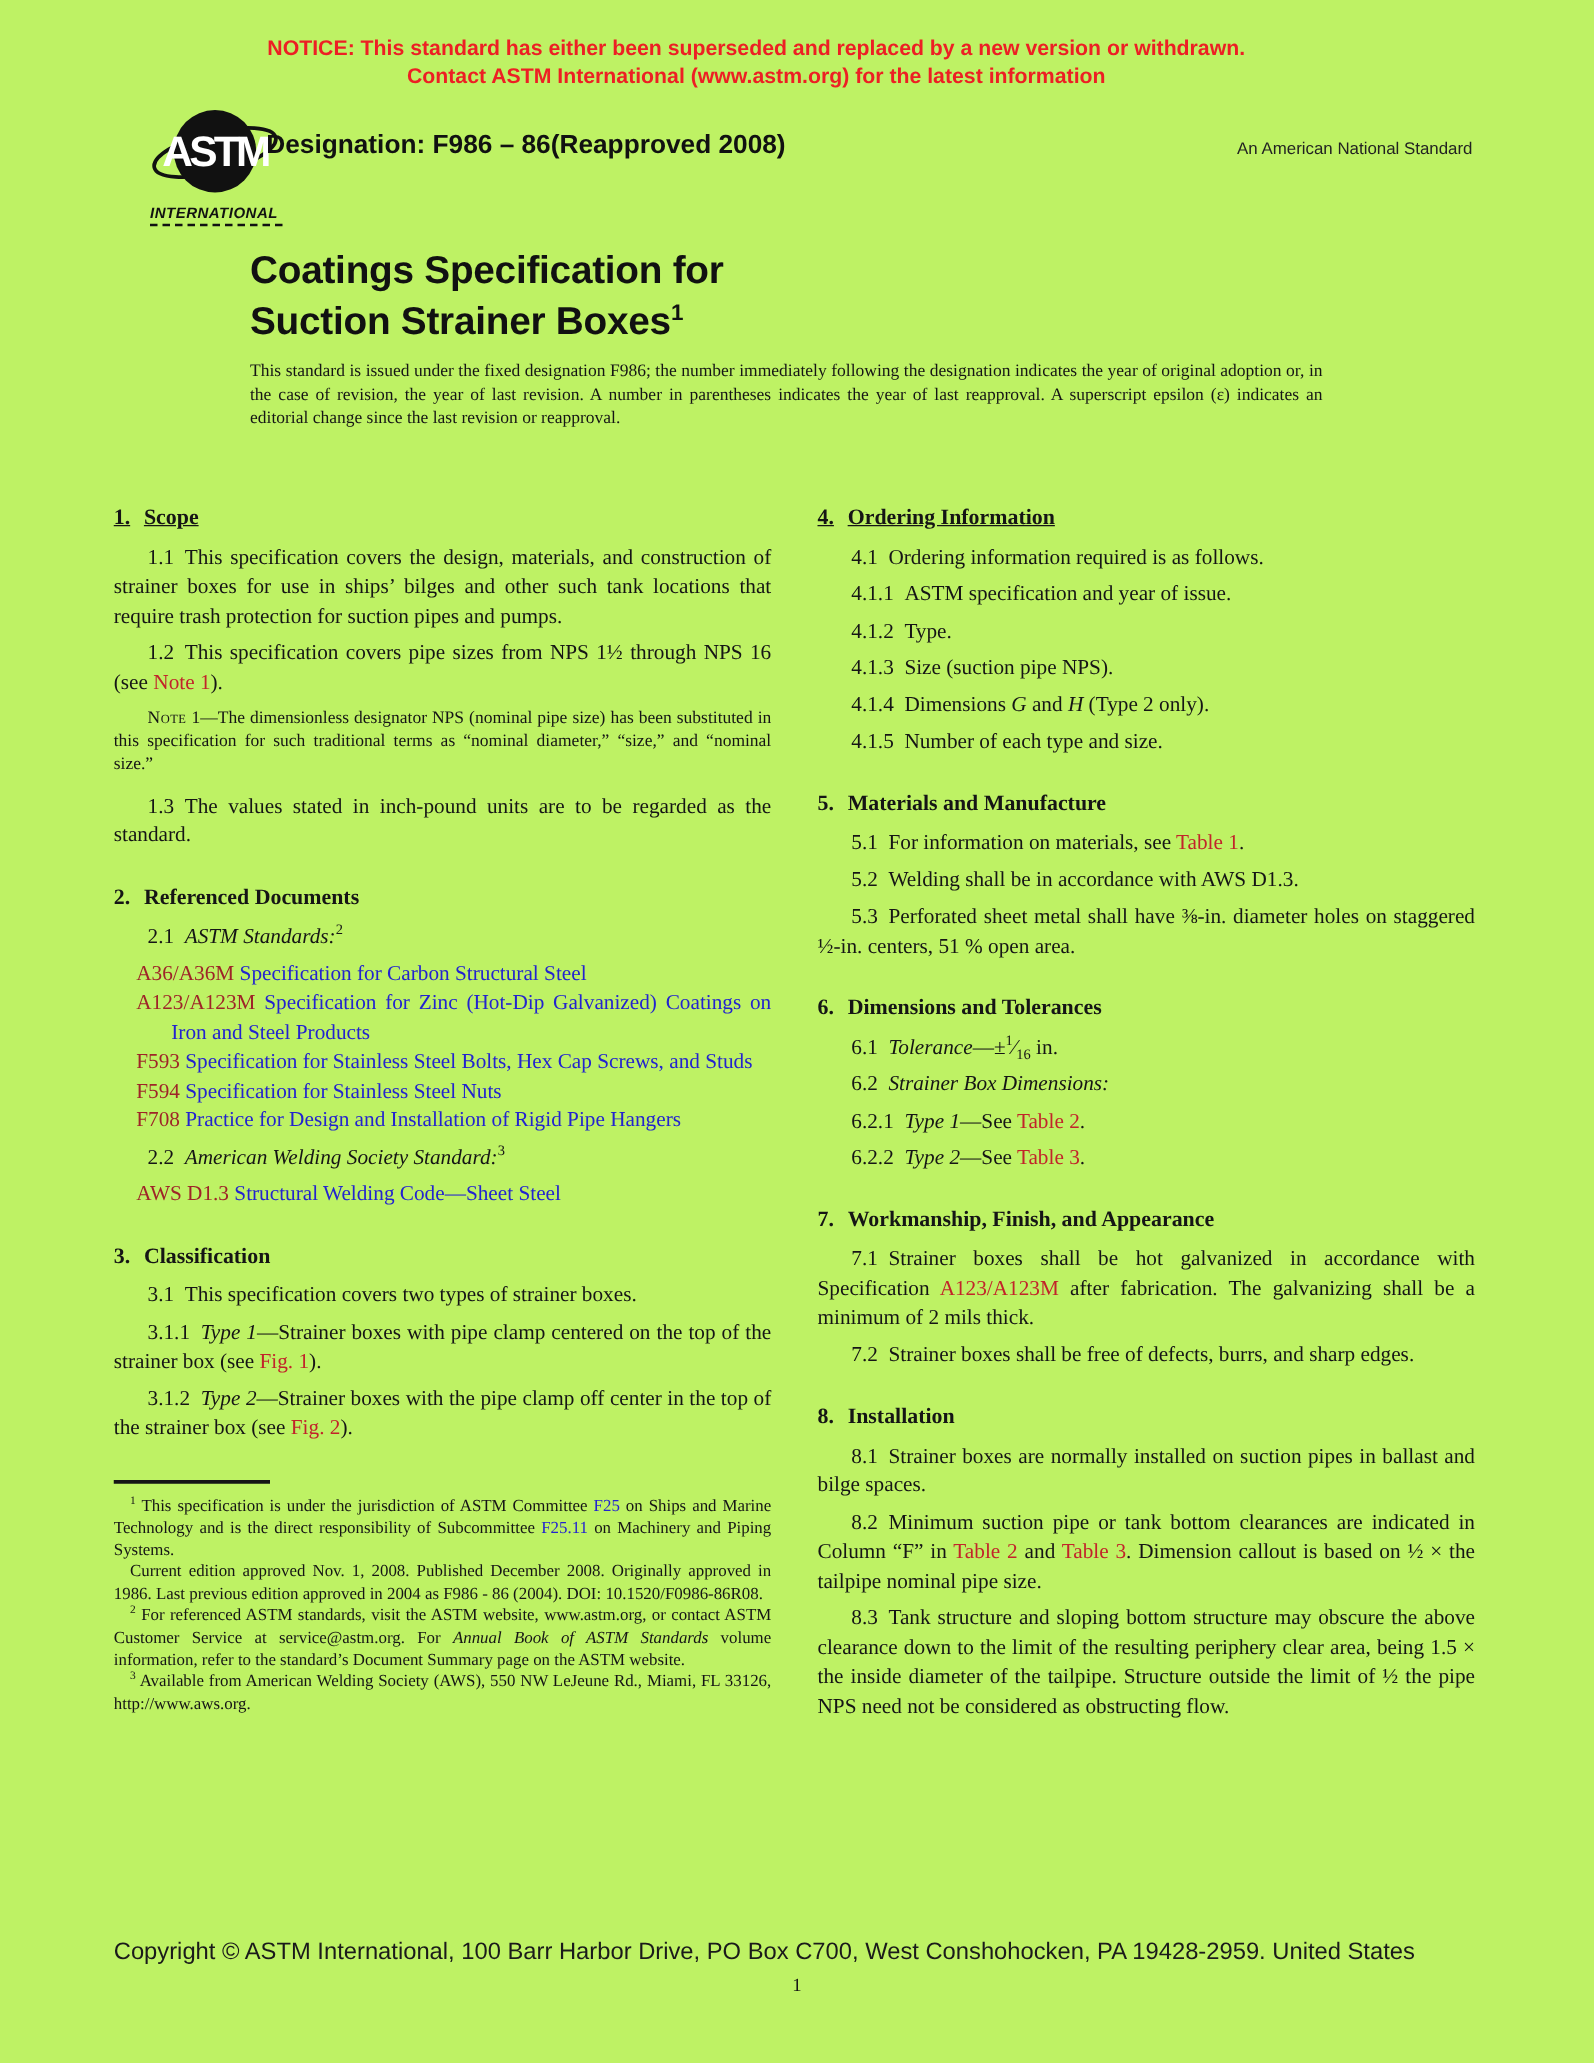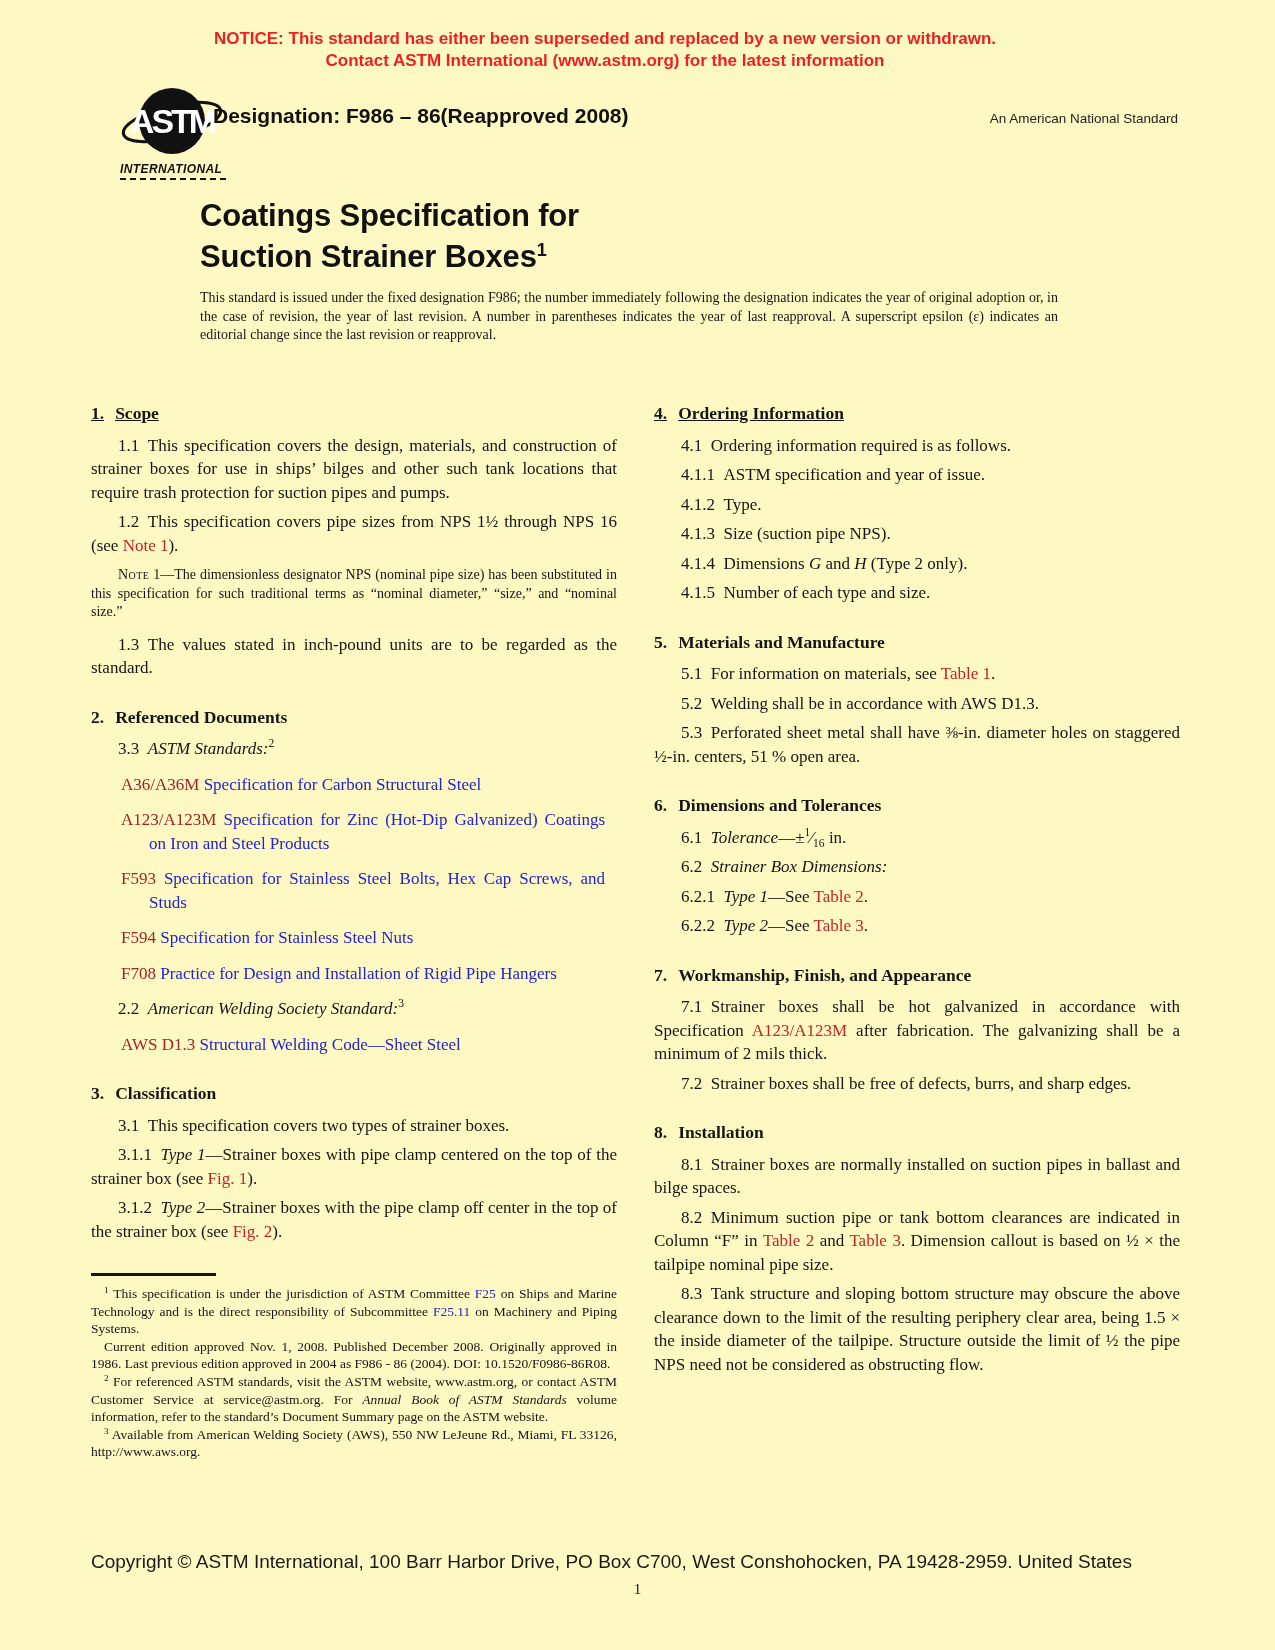--- a/index.html
+++ b/index.html
@@ -1,16 +1,16 @@
 <!DOCTYPE html>
 <html style="--notice-red: #ed1f24; --link-red: #c2242a; --ref-red: #9e2428; --link-blue: #2323cf;"><head>
 <meta charset="utf-8">
 <style>
   html,body{margin:0;padding:0;background:#ffffff;}
-  .page{position:relative;width:1275px;height:1650px;background:#fef9c3;color:#151515;
+  .page{position:relative;width:1275px;height:1650px;background:#bef264;color:#151515;
         font-family:"Liberation Serif","DejaVu Serif",serif;overflow:hidden;}
 
   .notice{position:absolute;top:28px;left:0;width:1210px;text-align:center;
           color:var(--notice-red);font-family:"Liberation Sans","DejaVu Sans",sans-serif;
           font-weight:bold;font-size:17px;line-height:22px;}
 
   .header{position:absolute;top:84px;left:91px;width:1089px;height:100px;}
   .logo{position:absolute;left:0;top:0;width:106px;margin-left:29px;}
   .logo-intl{font-family:"Liberation Sans","DejaVu Sans",sans-serif;font-weight:bold;
              font-style:italic;font-size:12px;letter-spacing:.4px;color:#111;
@@ -31,21 +31,21 @@
 
   .columns{position:absolute;top:381px;left:91px;width:1089px;display:flex;gap:37px;}
   .column{width:526px;font-size:17px;line-height:23.5px;}
 
   .blk{text-align:justify;}
   .blk-h{font-weight:bold;font-size:17.5px;margin:26px 0 8px;text-align:left;}
   .column .blk:first-child{margin-top:21px;text-decoration:underline;}
   .hnum{margin-right:11px;}
   .blk-p{margin:6px 0;text-indent:27px;}
   .blk-note{margin:9px 0 11px;text-indent:27px;font-size:14px;line-height:18.5px;}
-  .blk-ref{margin:12px;padding-left:46px;text-indent:-28px;}
+  .blk-ref{margin:0;padding-left:46px;text-indent:-28px;}
   .blk-rule{border-top:3px solid #151515;width:125px;margin:30px 0 9px;text-indent:0;}
   .blk-fn{font-size:13.5px;line-height:17.6px;margin:0;text-indent:13px;}
 
   .seg-i{font-style:italic;}
   .seg-sc{font-variant:small-caps;letter-spacing:.4px;}
   .seg-r{color:var(--link-red);}
   .seg-m{color:var(--ref-red);}
   .seg-b{color:var(--link-blue);}
   sup.seg,sub.seg{font-size:68%;}
   sup.seg{vertical-align:super;line-height:0;}
@@ -86,21 +86,21 @@
   <div class="preamble">This standard is issued under the fixed designation F986; the number immediately following the designation indicates the year of original adoption or, in the case of revision, the year of last revision. A number in parentheses indicates the year of last reapproval. A superscript epsilon (ε) indicates an editorial change since the last revision or reapproval.</div>
 
   <div class="columns">
     <div class="column" id="col-left">
         <div class="blk blk-h"><span class="hnum">1.</span><span>Scope</span></div>
         <div class="blk blk-p"><span class="seg seg-n">1.1 This specification covers the design, materials, and construction of strainer boxes for use in ships’ bilges and other such tank locations that require trash protection for suction pipes and pumps.</span></div>
         <div class="blk blk-p"><span class="seg seg-n">1.2 This specification covers pipe sizes from NPS 1½ through NPS 16 (see </span><span class="seg seg-r">Note 1</span><span class="seg seg-n">).</span></div>
         <div class="blk blk-note"><span class="seg seg-sc">Note</span><span class="seg seg-n"> 1—The dimensionless designator NPS (nominal pipe size) has been substituted in this specification for such traditional terms as “nominal diameter,” “size,” and “nominal size.”</span></div>
         <div class="blk blk-p"><span class="seg seg-n">1.3 The values stated in inch-pound units are to be regarded as the standard.</span></div>
         <div class="blk blk-h"><span class="hnum">2.</span><span>Referenced Documents</span></div>
-        <div class="blk blk-p"><span class="seg seg-n">3.3 </span><span class="seg seg-i">ASTM Standards:</span><sup class="seg seg-sup">2</sup></div>
+        <div class="blk blk-p"><span class="seg seg-n">2.1 </span><span class="seg seg-i">ASTM Standards:</span><sup class="seg seg-sup">2</sup></div>
         <div class="blk blk-ref"><span class="seg seg-m">A36/A36M</span><span class="seg seg-b"> Specification for Carbon Structural Steel</span></div>
         <div class="blk blk-ref"><span class="seg seg-m">A123/A123M</span><span class="seg seg-b"> Specification for Zinc (Hot-Dip Galvanized) Coatings on Iron and Steel Products</span></div>
         <div class="blk blk-ref"><span class="seg seg-m">F593</span><span class="seg seg-b"> Specification for Stainless Steel Bolts, Hex Cap Screws, and Studs</span></div>
         <div class="blk blk-ref"><span class="seg seg-m">F594</span><span class="seg seg-b"> Specification for Stainless Steel Nuts</span></div>
         <div class="blk blk-ref"><span class="seg seg-m">F708</span><span class="seg seg-b"> Practice for Design and Installation of Rigid Pipe Hangers</span></div>
         <div class="blk blk-p"><span class="seg seg-n">2.2 </span><span class="seg seg-i">American Welding Society Standard:</span><sup class="seg seg-sup">3</sup></div>
         <div class="blk blk-ref"><span class="seg seg-m">AWS D1.3</span><span class="seg seg-b"> Structural Welding Code—Sheet Steel</span></div>
         <div class="blk blk-h"><span class="hnum">3.</span><span>Classification</span></div>
         <div class="blk blk-p"><span class="seg seg-n">3.1 This specification covers two types of strainer boxes.</span></div>
         <div class="blk blk-p"><span class="seg seg-n">3.1.1 </span><span class="seg seg-i">Type 1</span><span class="seg seg-n">—Strainer boxes with pipe clamp centered on the top of the strainer box (see </span><span class="seg seg-r">Fig. 1</span><span class="seg seg-n">).</span></div>

